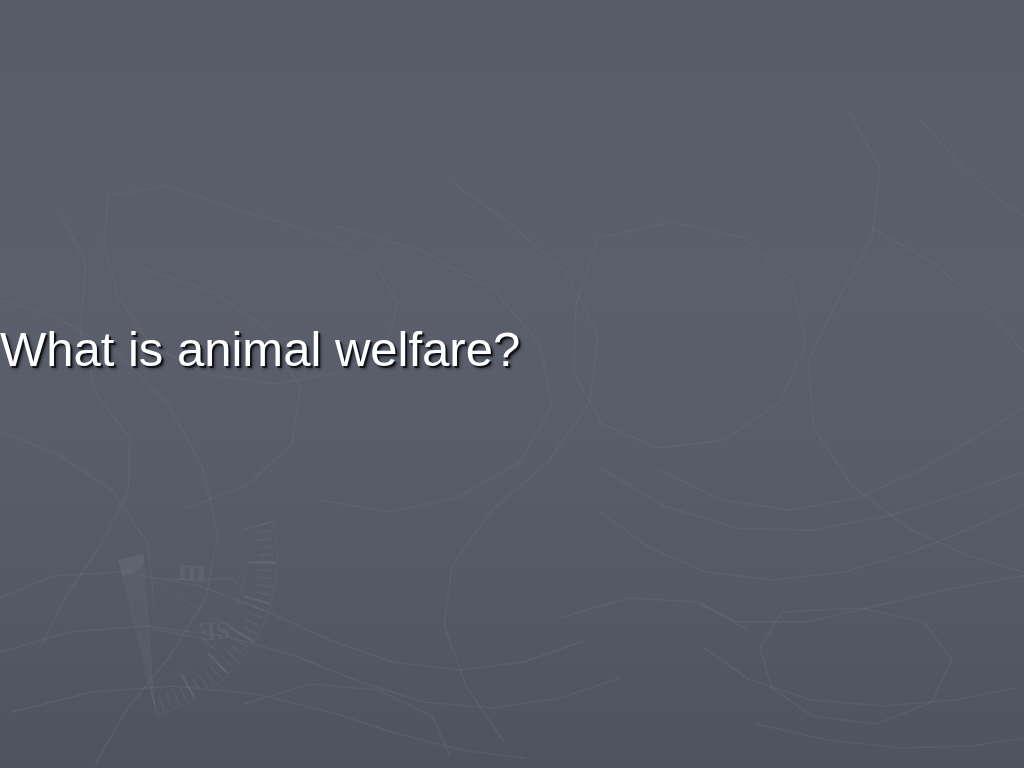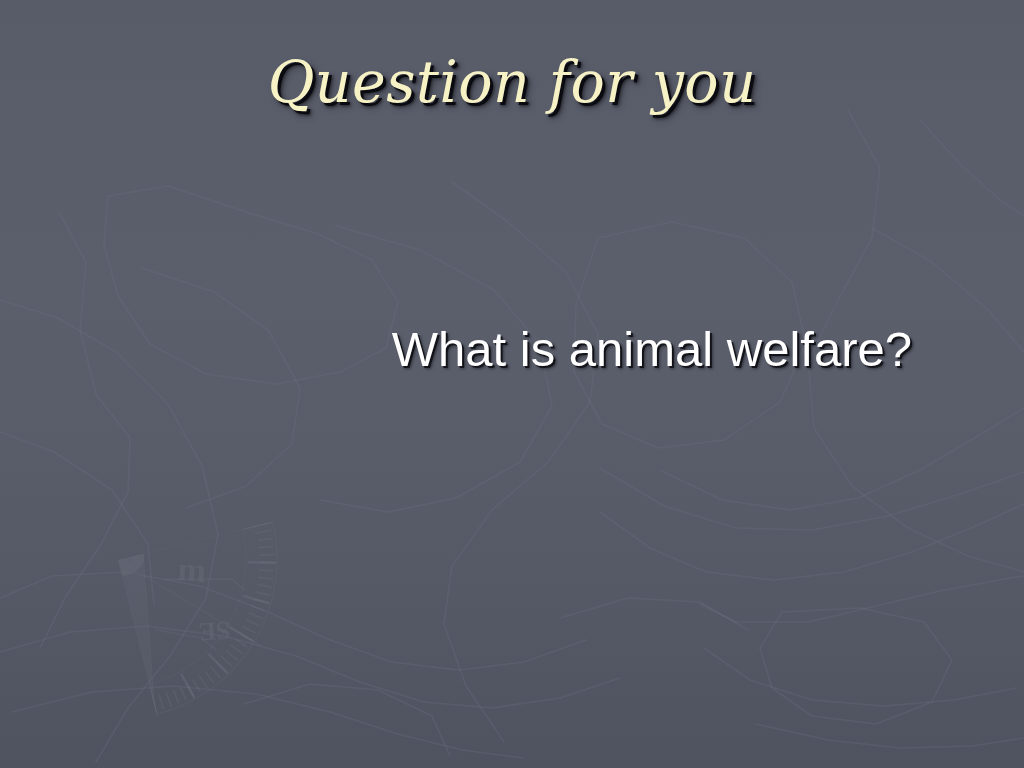--- a/index.html
+++ b/index.html
@@ -56,21 +56,21 @@
        4px 4px 3px rgba(5,5,10,0.55),
        5px 5px 7px rgba(0,0,0,0.35);
     white-space: nowrap;
   }
 
   .body-zone {
     position: absolute;
     left: 0;
     top: 322px;
     width: 912px;
-    text-align: right;
+    text-align: left;
   }
   .body-line {
     display: inline-block;
     font-family: "Liberation Sans", sans-serif;
     font-weight: 400;
     font-size: 49px;
     line-height: 1.12;
     letter-spacing: 0px;
     color: #FFFFFF;
     text-shadow:
@@ -317,21 +317,18 @@
         <g fill="none" stroke="#6f737e" stroke-opacity="0.22" stroke-width="1.8">
           <path d="M 34 -74 L 96 -56 L 104 -40"></path>
           <path d="M 40 30 L 106 46 L 116 60"></path>
           <path d="M -52 -62 L -104 -86"></path>
           <path d="M 18 76 L 62 96 L 74 112"></path>
         </g>
       </g>
     </svg>
   </div>
 
-  <div class="title-zone">
-    <span class="slide-title">Question for you</span>
-  </div>
 
   <div class="body-zone">
     <span class="body-line">What is animal welfare?</span>
   </div>
 
 </div>
 
 </body></html>

